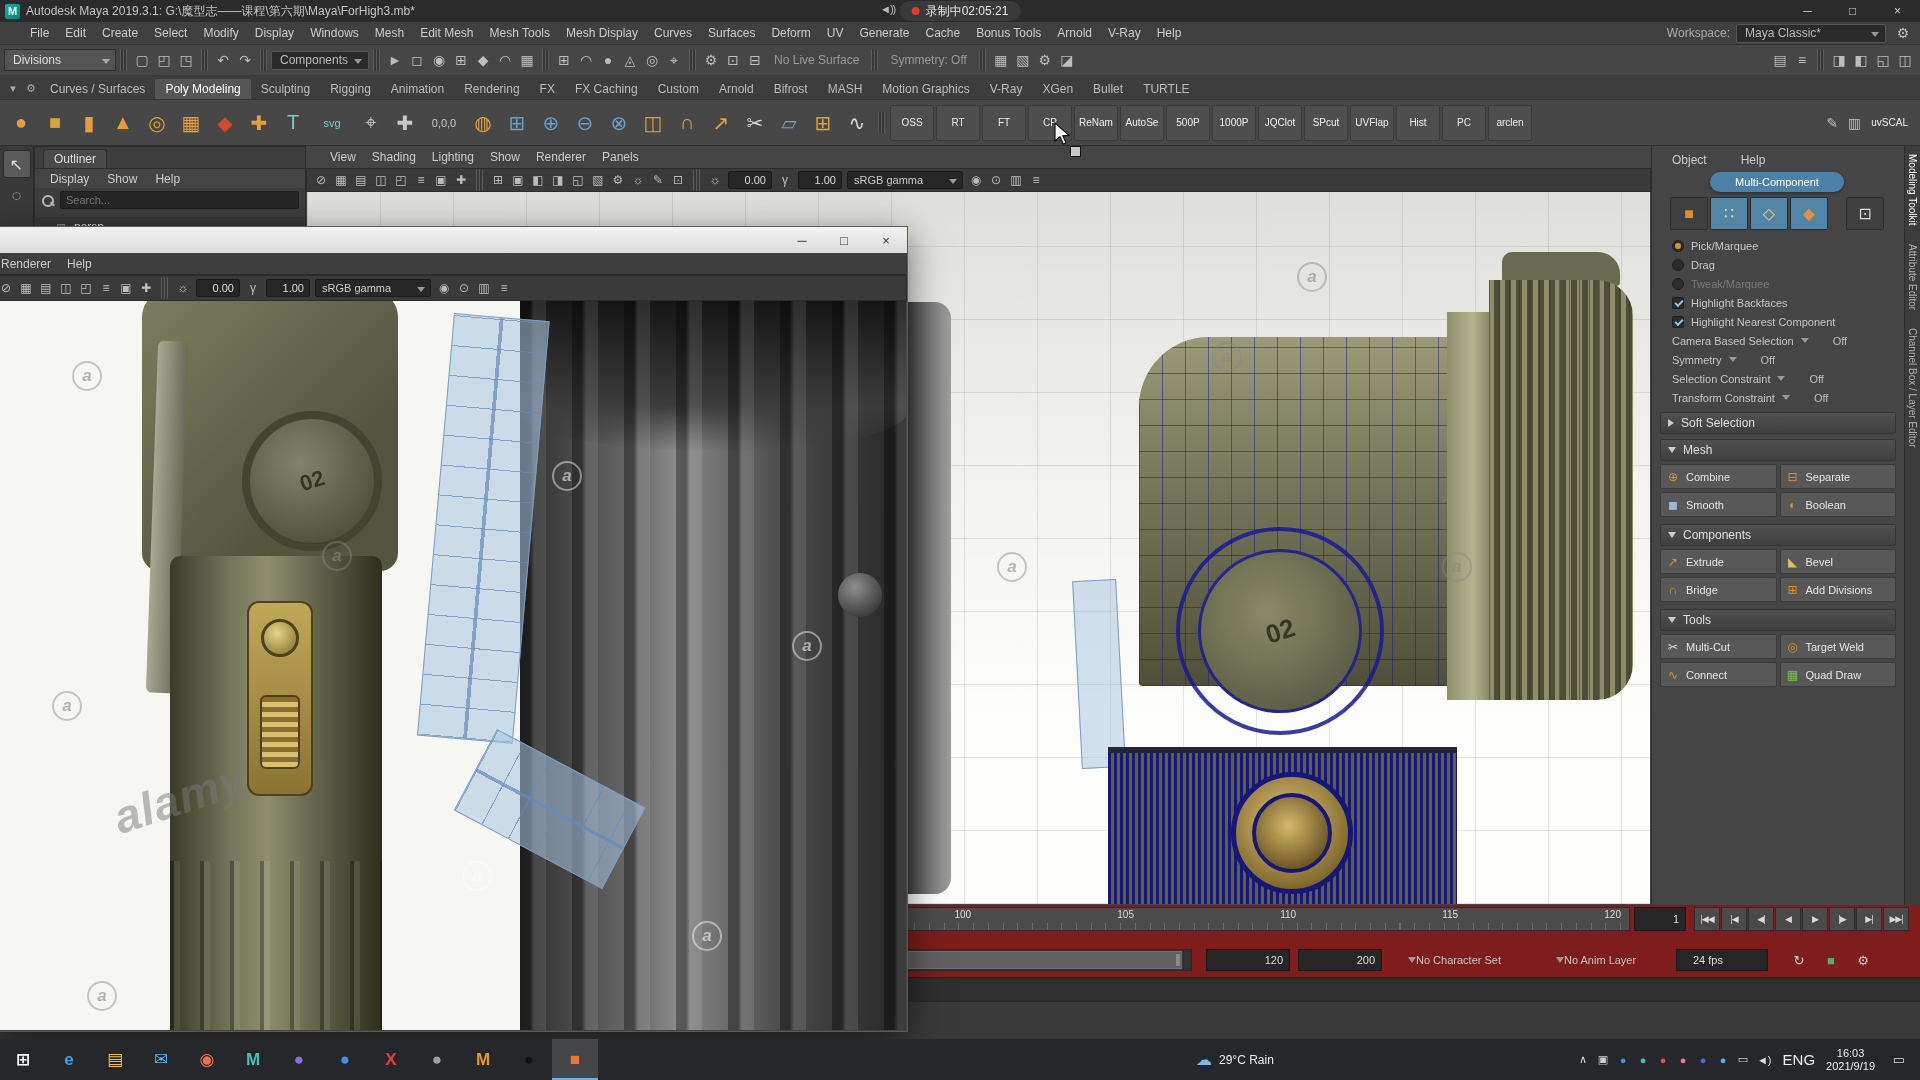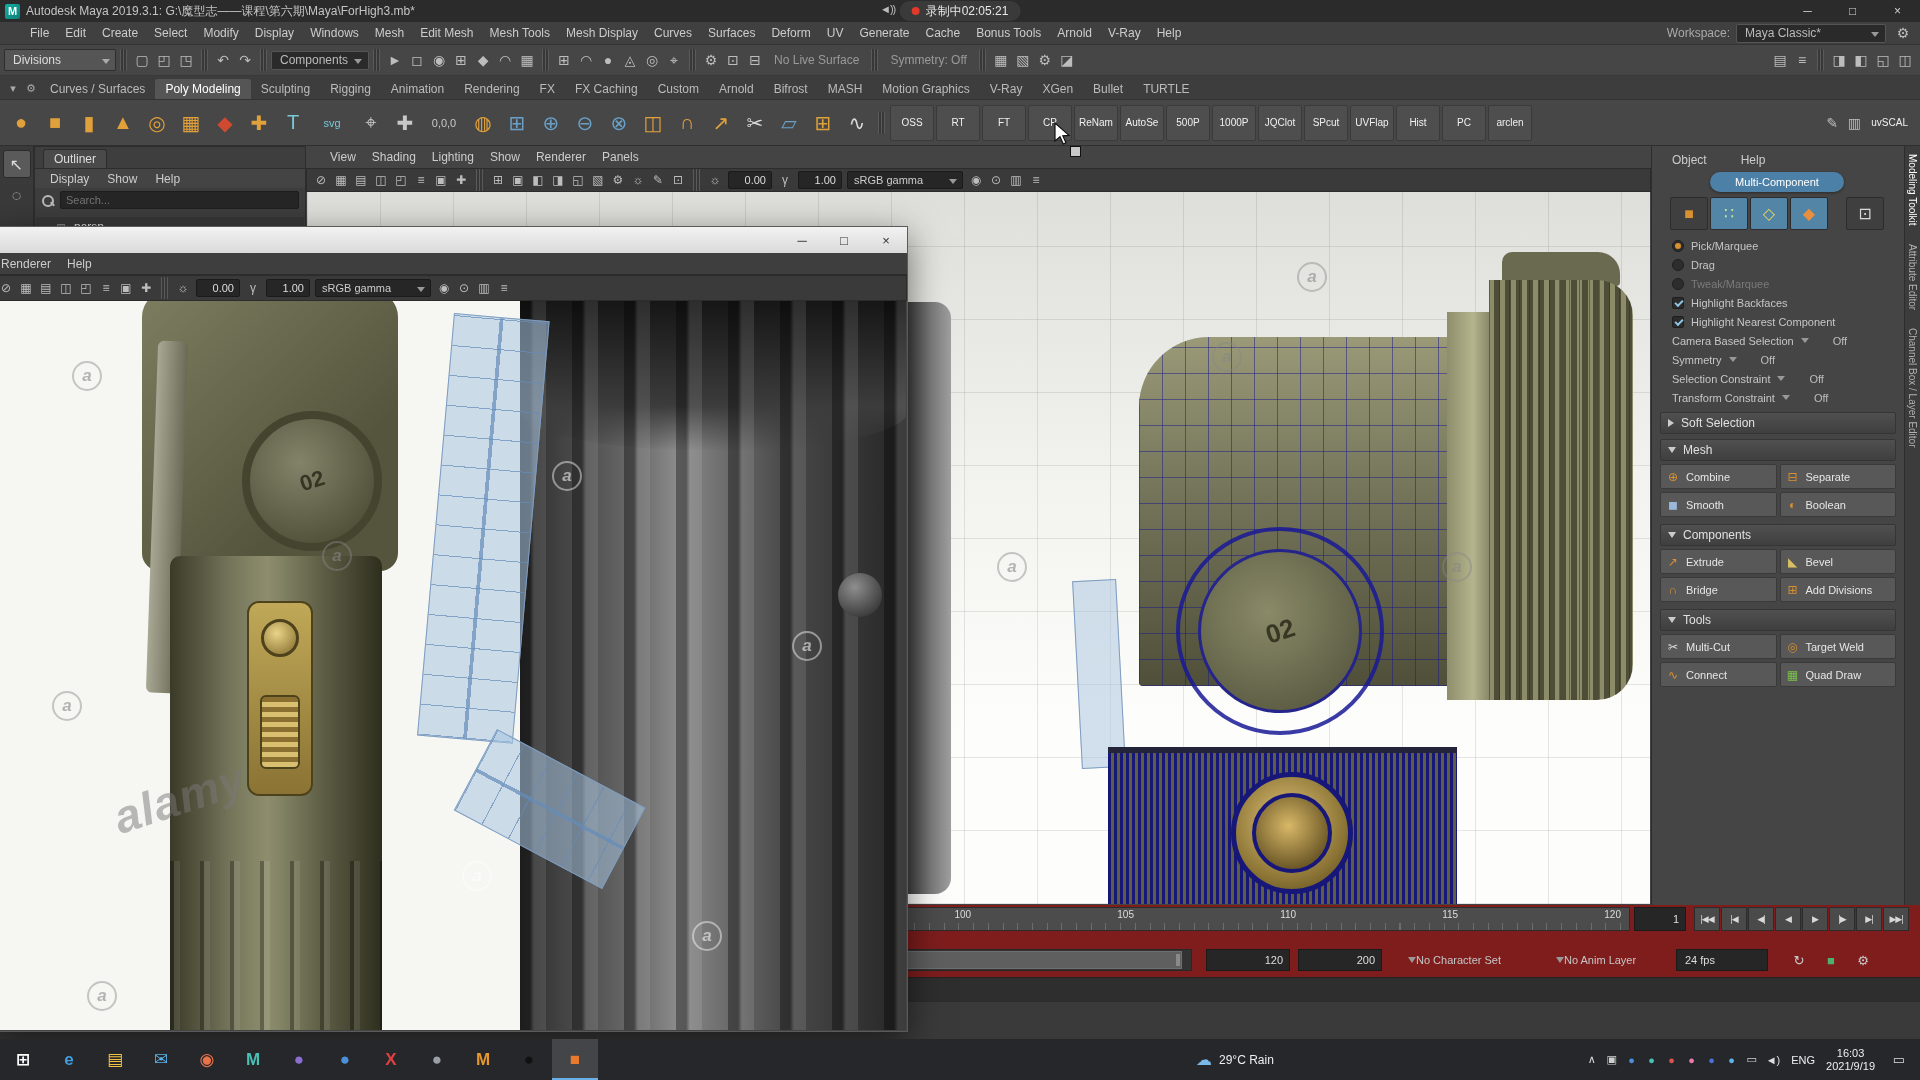--- a/index.html
+++ b/index.html
@@ -173,21 +173,21 @@
   .helpline{position:absolute;left:0;top:96px;right:0;height:38px;background:#3a3a3a;border-top:1px solid #2c2c2c}
 
   
   .taskbar{position:absolute;left:0;top:1039px;right:0;height:41px;background:#26272b;z-index:100;display:flex;align-items:center}
   .tb-app{width:46px;height:41px;display:flex;align-items:center;justify-content:center;font-size:17px;font-weight:bold}
   .tb-app.active{background:rgba(255,255,255,.14);box-shadow:inset 0 -2px 0 #6ab0e8}
   .tb-weather{position:absolute;left:1196px;top:0;height:41px;display:flex;align-items:center;gap:7px;color:#eee;font-size:12px}
   .tb-weather .wx{color:#7ab8e8;font-size:16px}
   .tb-right{position:absolute;right:2px;top:0;height:41px;display:flex;align-items:center;gap:9px;padding-right:4px}
   .tray-ic{font-size:11px;color:#ddd;display:flex;align-items:center;justify-content:center;min-width:12px}
-  .tb-eng{color:#eee;font-size:11px;padding:0 2px}
+  .tb-eng{color:#eee;font-size:15px;padding:0 2px}
   .tb-clock{color:#eee;font-size:11px;line-height:13px;text-align:center}
   .tb-action{width:30px;height:41px;display:flex;align-items:center;justify-content:center;color:#ddd;font-size:13px}
 
   
   .cursor{position:absolute;left:1052px;top:122px;z-index:300;pointer-events:none}
   .cursor-box{position:absolute;left:1070px;top:146px;width:11px;height:11px;border:1px solid #111;background:#c8c8c8;z-index:299}
 </style>
 </head>
 <body>
 
@@ -703,21 +703,21 @@
     <span class="rfield" style="left:1206px;width:84px">120</span>
     <span class="rfield" style="left:1298px;width:84px">200</span>
     <span class="rdrop" style="left:1408px">
       <span class="tri-d"></span>
       <span>No Character Set</span>
     </span>
     <span class="rdrop" style="left:1556px">
       <span class="tri-d"></span>
       <span>No Anim Layer</span>
     </span>
-    <span class="rfield" style="left:1676px;width:92px;justify-content:flex-start;padding-left:8px">24 fps</span>
+    <span class="rfield" style="left:1676px;width:92px;justify-content:flex-start;padding-left:16px">24 fps</span>
     <span class="ric" style="left:1786px">↻</span>
     <span class="ric" style="left:1818px;color:#4ab06a">■</span>
     <span class="ric" style="left:1850px">⚙</span>
     <div class="cmdline"></div>
     <div class="helpline"></div>
   </div>
 
   <div class="fwin">
     <div class="fwin-title">
       <span class="fwin-btn">─</span>

